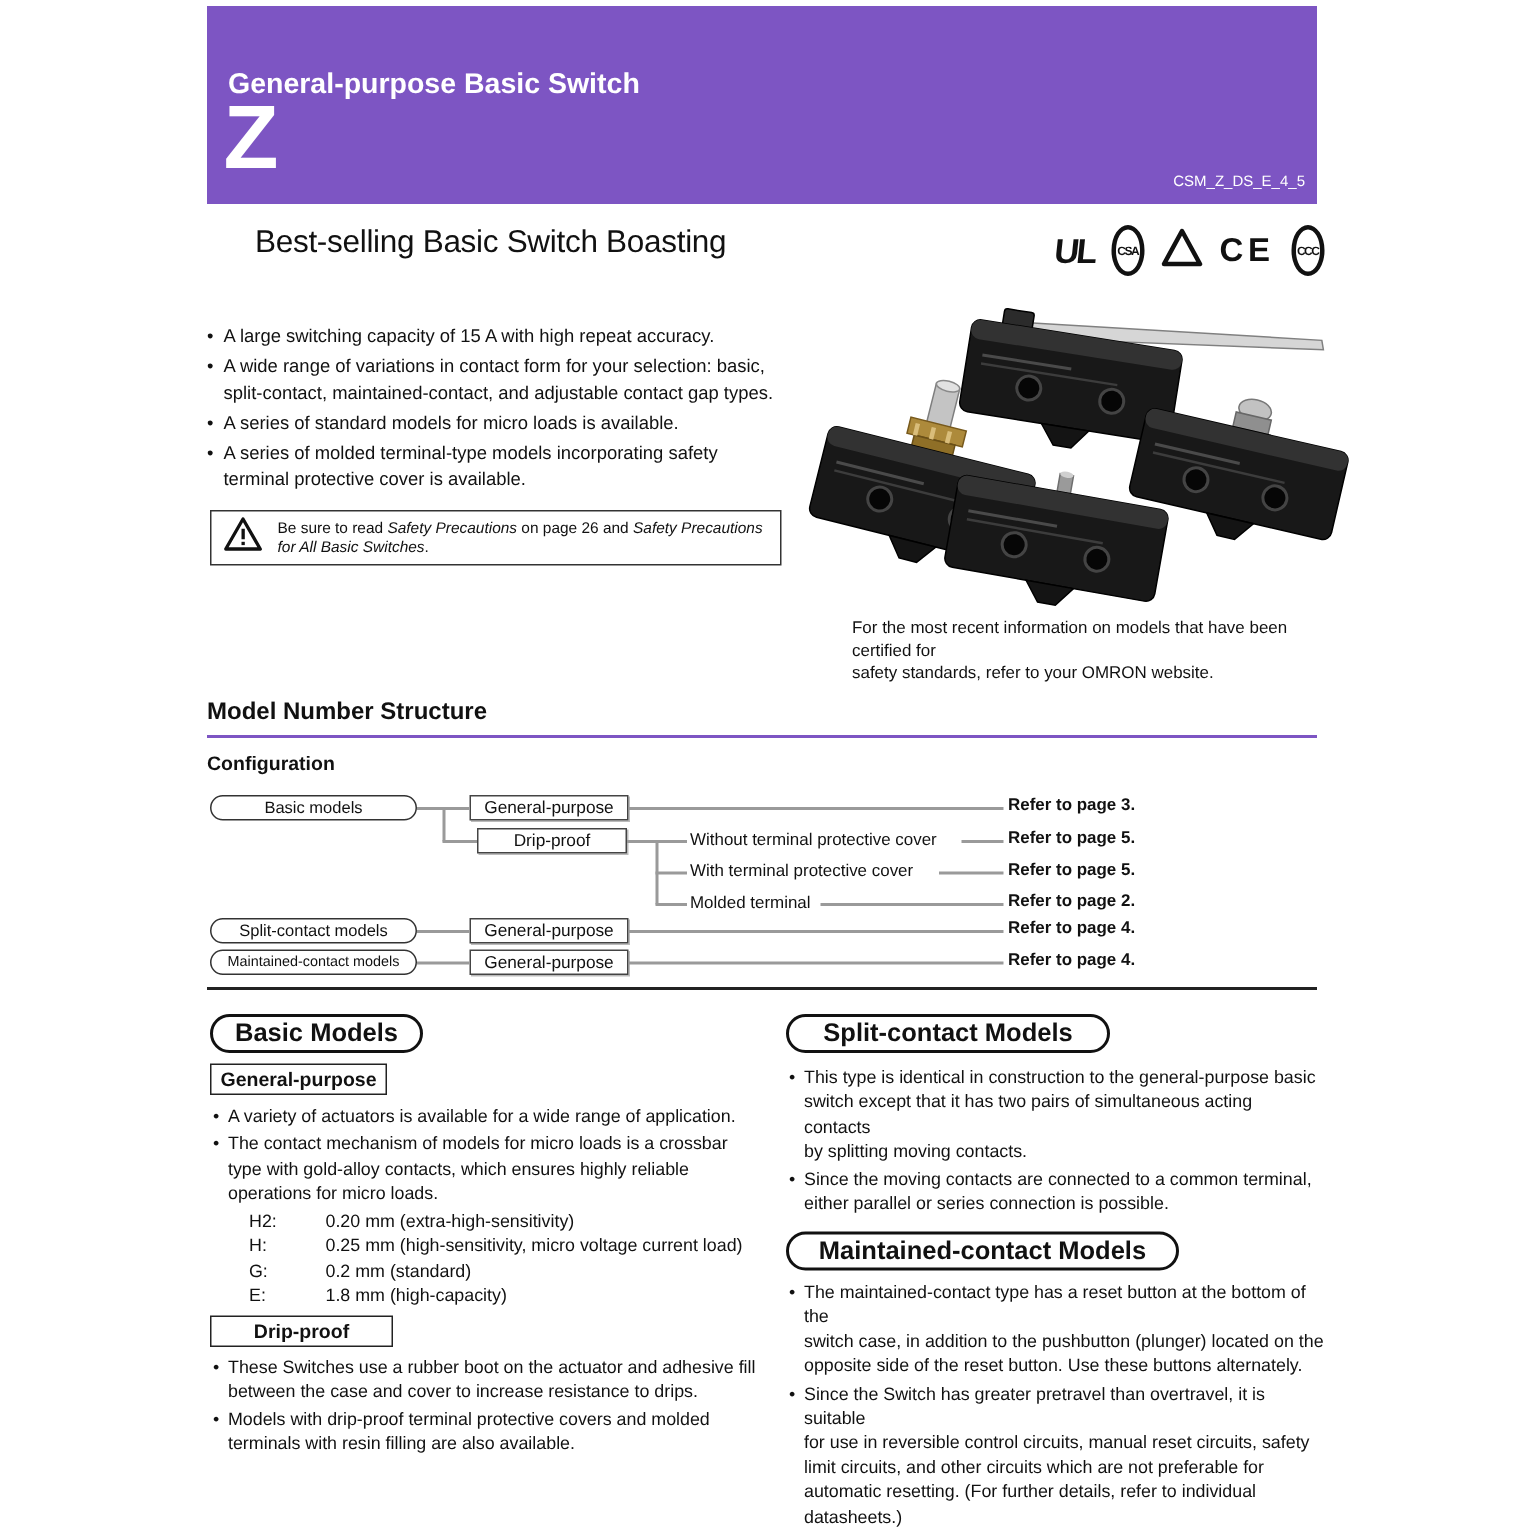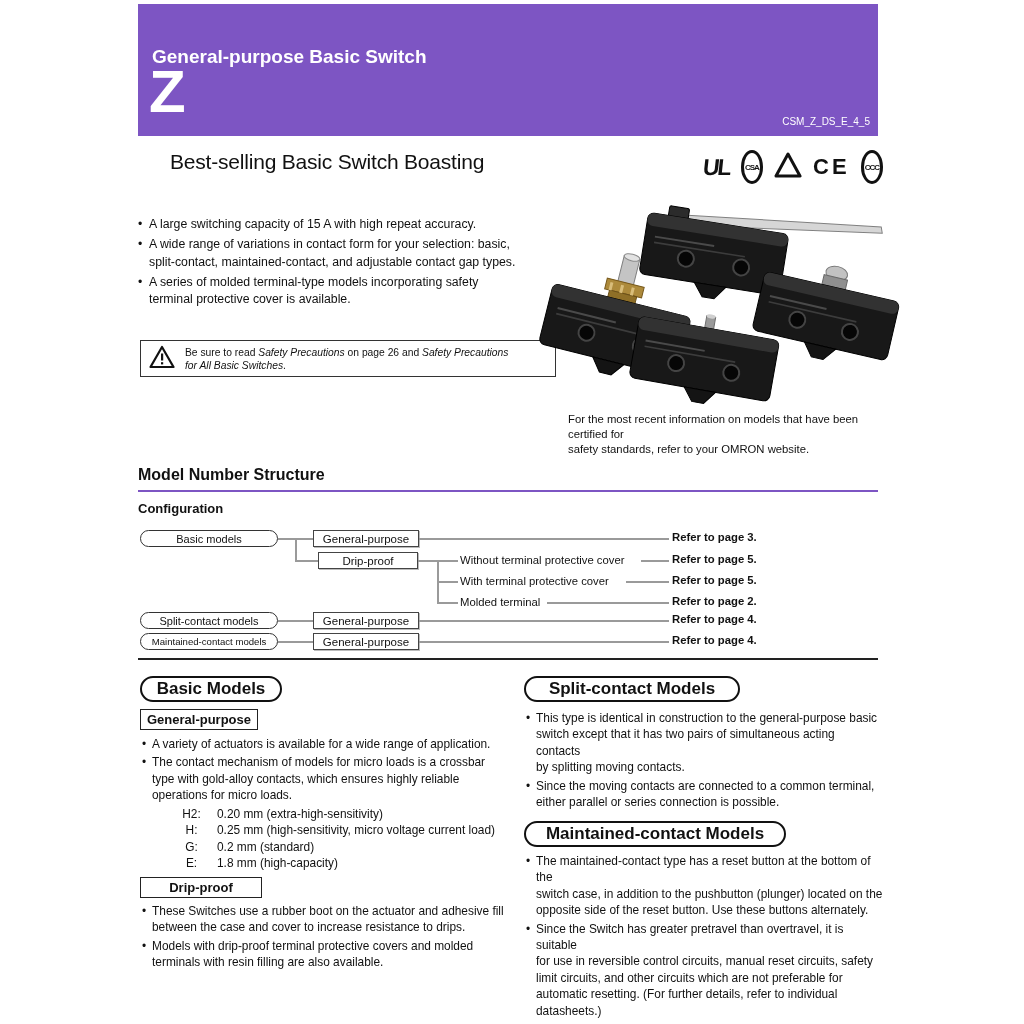--- a/index.html
+++ b/index.html
@@ -16,21 +16,21 @@
   .certs{left:703px;top:150px;width:180px;height:34px;display:flex;align-items:center;gap:11px;}
   .cert-ul{font-weight:900;font-size:23px;transform:skewX(-6deg);letter-spacing:-2px;}
   .cert-circ{width:28px;height:28px;border:3px solid #111;border-radius:50%;
              display:flex;align-items:center;justify-content:center;
              font-size:8px;font-weight:900;letter-spacing:-1px;}
   .cert-ce{font-size:22px;font-weight:600;letter-spacing:3px;}
   ul.feat{left:138px;top:216px;width:392px;margin:0;padding:0;list-style:none;
           font-size:12.3px;line-height:17.3px;}
   ul.feat li{white-space:pre-line;padding-left:11px;position:relative;margin-bottom:3px;}
   ul.feat li:before{content:"•";position:absolute;left:0;}
-  .warnbox{left:140px;top:340px;width:416px;height:37px;border:1.5px solid #333;
+  .warnbox{left:140px;top:340px;width:381px;height:37px;border:1.5px solid #333;
            display:flex;align-items:center;gap:10px;padding:0 8px;box-sizing:border-box;}
   .warntxt{font-size:10.3px;line-height:13px;white-space:pre-line;}
   .caption{left:568px;top:412px;width:320px;font-size:11.3px;line-height:15px;white-space:pre-line;}
   
   .h1{left:138px;top:466px;font-size:16px;font-weight:bold;}
   .h1rule{left:138px;top:490px;width:740px;height:2px;background:#7d55c3;}
   .h2{left:138px;top:501px;font-size:13px;font-weight:bold;}
   .pill{border:1.5px solid #333;border-radius:10px;height:17px;display:flex;
         align-items:center;justify-content:center;font-size:11px;background:#fff;box-sizing:border-box;}
   .nbox{border:1.5px solid #444;height:17px;display:flex;align-items:center;justify-content:center;
@@ -41,21 +41,21 @@
   .secrule{left:138px;top:658px;width:740px;height:1.5px;background:#222;}
   
   .secpill{border:2px solid #111;border-radius:14px;height:26px;display:flex;align-items:center;
            justify-content:center;font-size:17px;font-weight:bold;box-sizing:border-box;}
   .subbox{border:1.5px solid #222;height:21px;display:flex;align-items:center;justify-content:center;
           font-size:13px;font-weight:bold;box-sizing:border-box;}
   ul.sec{margin:0;padding:0;list-style:none;font-size:11.9px;line-height:16.4px;}
   ul.sec li{white-space:pre-line;padding-left:10px;position:relative;margin-bottom:2px;}
   ul.sec li:before{content:"•";position:absolute;left:0;}
   .gaprow{display:flex;font-size:11.9px;line-height:16.4px;padding-left:24px;}
-  .gapcode{width:51px;flex:none;text-align:center;}
+  .gapcode{width:51px;flex:none;}
   
   .photos{left:545px;top:196px;width:345px;height:214px;}
   .sw{position:absolute;}
 </style>
 </head>
 <body>
 
 <div class="page">
 
   <div class="abs hdr">
@@ -77,20 +77,21 @@
         </svg>
     </span>
     <span class="cert-ce">CE</span>
     <span class="cert-circ">CCC</span>
   </div>
 
   <ul class="abs feat">
     <li>A large switching capacity of 15 A with high repeat accuracy.</li>
     <li>A wide range of variations in contact form for your selection: basic,
 split-contact, maintained-contact, and adjustable contact gap types.</li>
+    <li>A series of standard models for micro loads is available.</li>
     <li>A series of molded terminal-type models incorporating safety
 terminal protective cover is available.</li>
   </ul>
 
   <div class="abs warnbox">
     <span>
       <svg width="26" height="24" viewBox="0 0 26 24">
           <path d="M13 2 L24.5 22 L1.5 22 Z" fill="none" stroke="#111" stroke-width="2.2" stroke-linejoin="round"></path>
           <rect x="12" y="8.5" width="2.2" height="7" fill="#111"></rect>
           <rect x="12" y="17.2" width="2.2" height="2.2" fill="#111"></rect>

